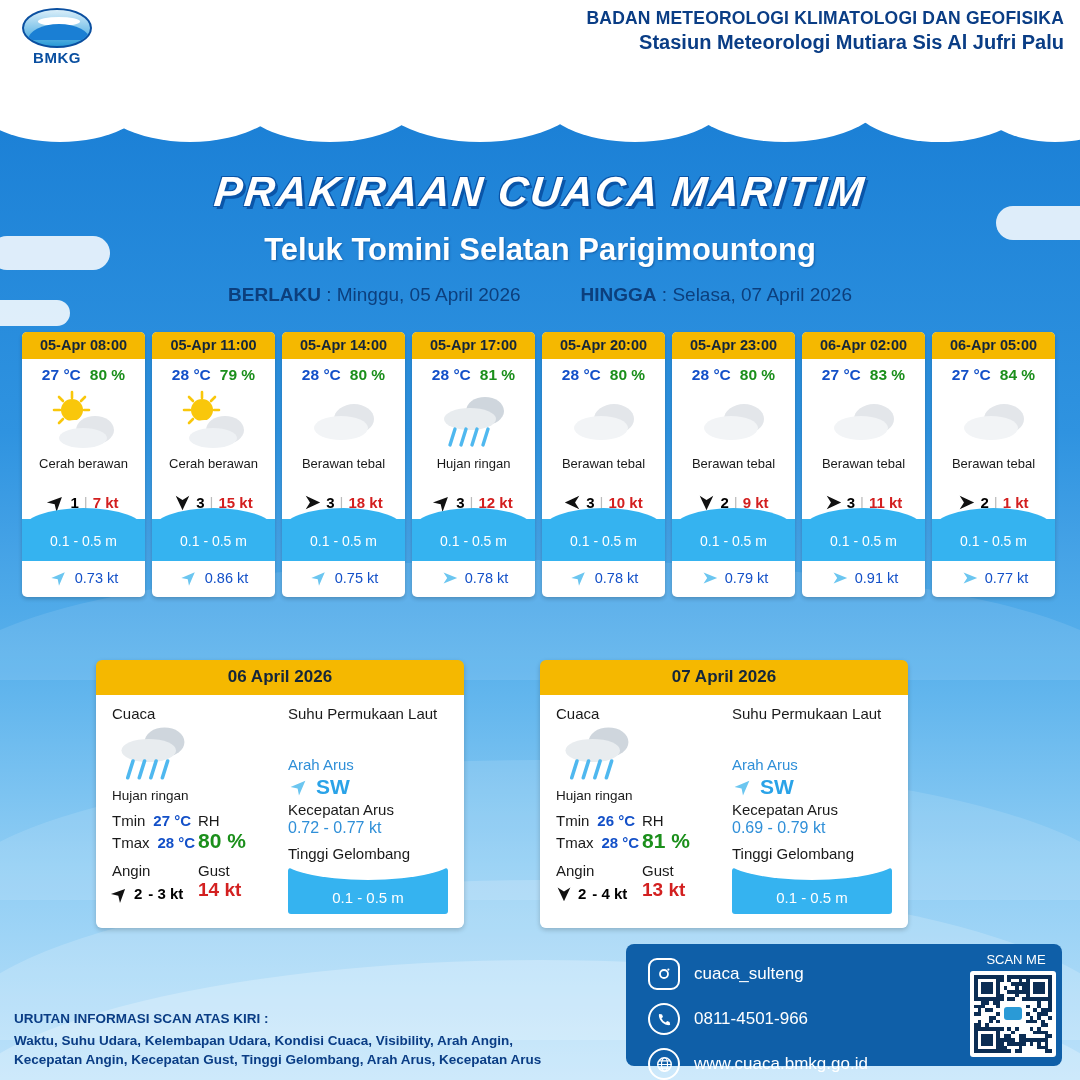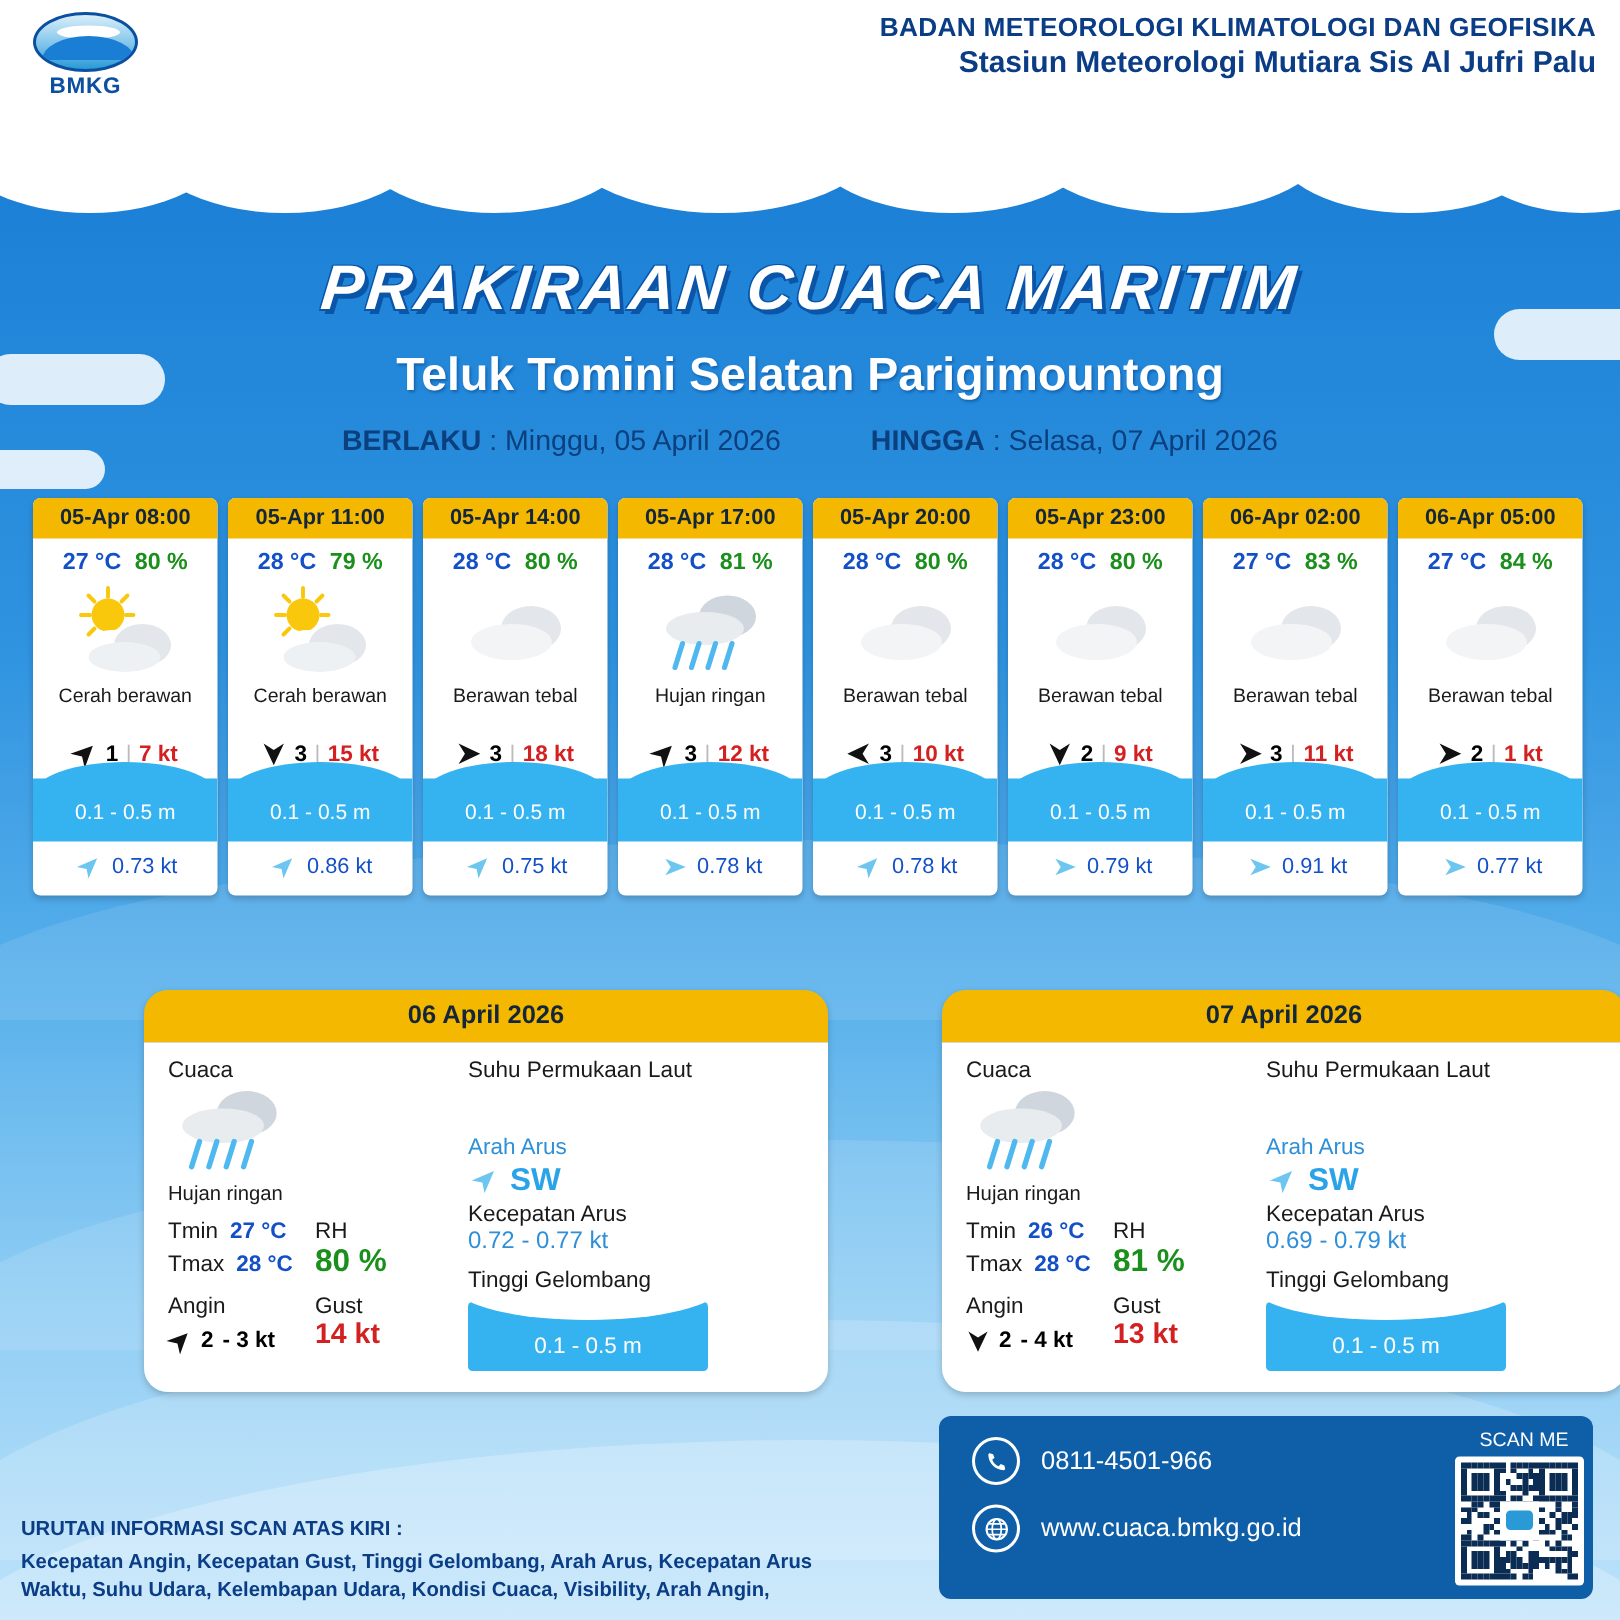--- a/index.html
+++ b/index.html
@@ -127,21 +127,21 @@
   }
   .card-cur{
     display:flex; align-items:center; justify-content:center; gap:6px;
     padding:7px 0 9px; font-size:14.5px; color:#1350c8;
   }
 
   
   .daily{
     position:absolute; top:660px; left:96px; display:flex; gap:76px;
   }
-  .panel{ width:456px; border-radius:16px; overflow:hidden; box-shadow:0 2px 5px rgba(0,0,0,.2); }
+  .panel{ width:368px; border-radius:6px; overflow:hidden; box-shadow:0 2px 5px rgba(0,0,0,.2); }
   .panel-head{
     background:#f5b800; text-align:center; font-size:17px; font-weight:bold;
     color:#14263a; padding:7px 0 8px;
   }
   .panel-body{ background:#fff; padding:10px 16px 14px; display:flex; }
   .p-left{ width:196px; }
   .p-right{ flex:1; padding-left:4px; }
   .p-label{ font-size:15px; color:#1a1a1a; }
   .p-ico{ height:64px; display:flex; align-items:flex-end; }
   .p-cond{ font-size:13.5px; color:#1a1a1a; margin-top:2px; }
@@ -700,20 +700,29 @@
         <div class="wave-box">
           <span>0.1 - 0.5 m</span>
         </div>
       </div>
     </div>
     </div>
   </div>
 
 <div class="footer-box"></div>
 <div class="fcontact">
+  <div class="fitem">
+    <span class="ic" style="border-radius:9px;">
+      <svg width="16" height="16" viewBox="0 0 16 16">
+          <circle cx="8" cy="8" r="4" fill="none" stroke="#fff" stroke-width="1.8"></circle>
+          <circle cx="12.4" cy="3.6" r="1.1" fill="#fff"></circle>
+        </svg>
+    </span>
+    <span class="tx">cuaca_sulteng</span>
+  </div>
   <div class="fitem">
     <span class="ic">
       <svg width="15" height="15" viewBox="0 0 16 16">
           <path d="M3 2l2.4.6 1 2.6L4.8 6.6a8 8 0 004.6 4.6l1.4-1.6 2.6 1 .6 2.4c0 .6-.5 1-1.1 1C7 14 2 9 2 3.1 2 2.5 2.4 2 3 2z" fill="#fff"></path>
         </svg>
     </span>
     <span class="tx">0811-4501-966</span>
   </div>
   <div class="fitem">
     <span class="ic">
@@ -976,15 +985,15 @@
       <i style="left: 48.5714px; top: 78.2857px; width: 3.71429px; height: 3.71429px;"></i>
       <i style="left: 74.5714px; top: 78.2857px; width: 3.71429px; height: 3.71429px;"></i>
       <i style="left: 78.2857px; top: 78.2857px; width: 3.71429px; height: 3.71429px;"></i>
       <i style="left: 30px; top: 30px; width: 26px; height: 26px; background: rgb(255, 255, 255);"></i>
       <i style="left: 34px; top: 36px; width: 18px; height: 13px; background: rgb(42, 154, 214); border-radius: 3px;"></i>
     </div>
 </div>
 
 <div class="legend">
   <div class="t">URUTAN INFORMASI SCAN ATAS KIRI :</div>
+  <div>Waktu, Suhu Udara, Kelembapan Udara, Kondisi Cuaca, Visibility, Arah Angin,</div>
   <div>Kecepatan Angin, Kecepatan Gust, Tinggi Gelombang, Arah Arus, Kecepatan Arus</div>
-  <div>Waktu, Suhu Udara, Kelembapan Udara, Kondisi Cuaca, Visibility, Arah Angin,</div>
 </div>
 
 </body></html>

